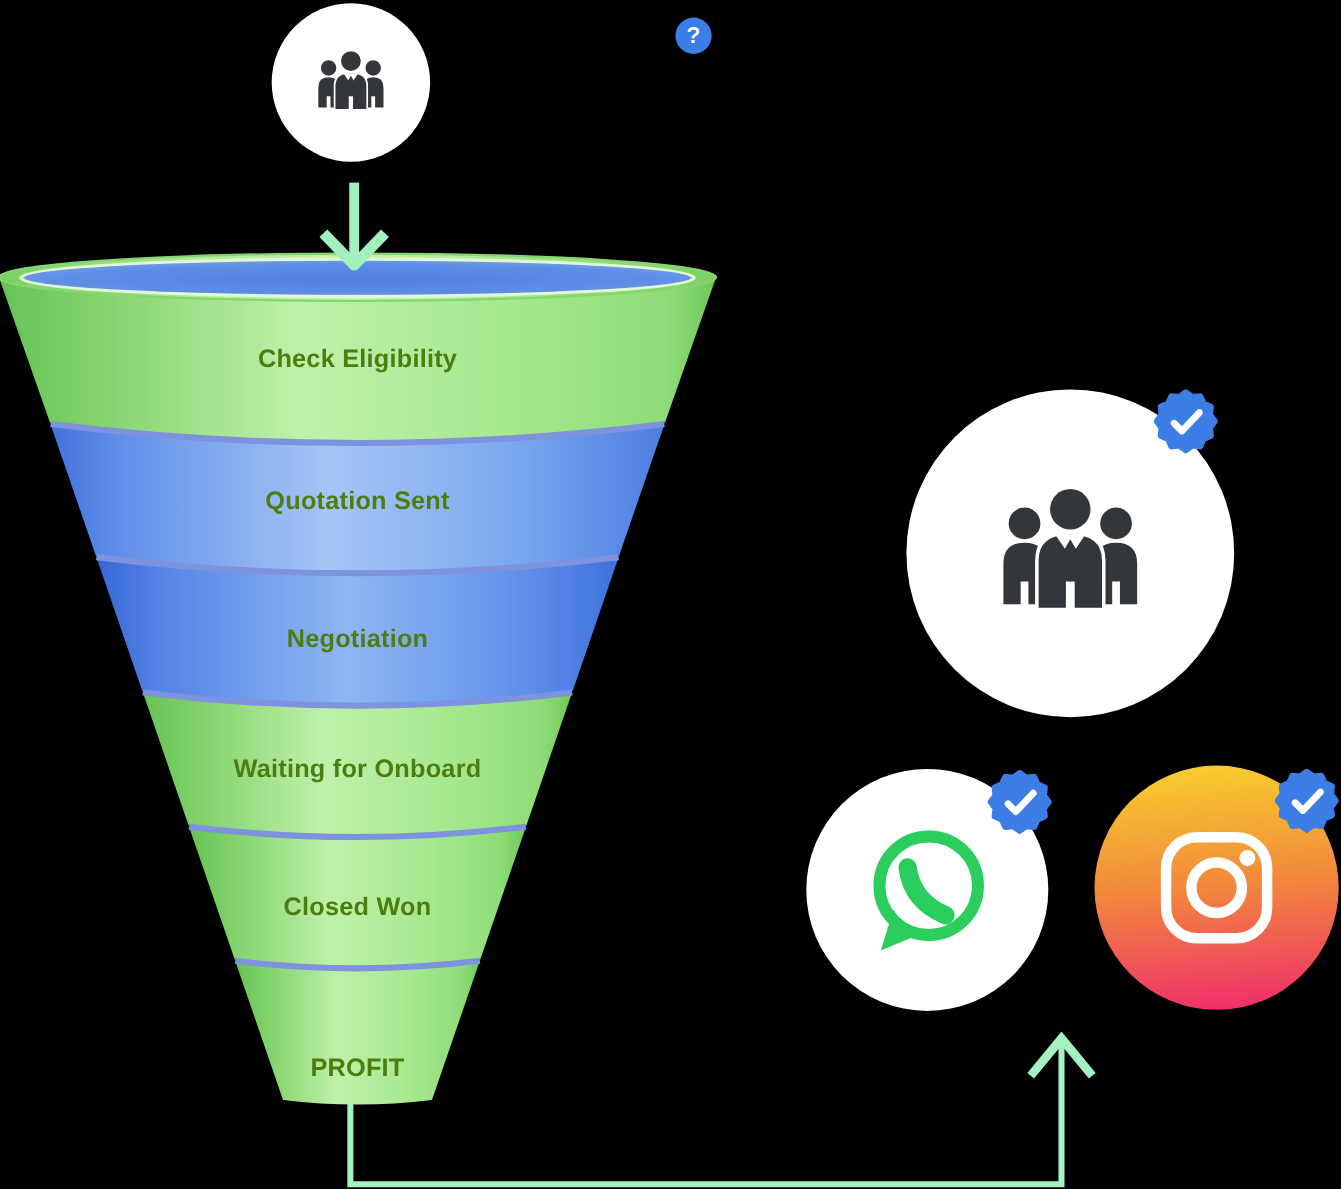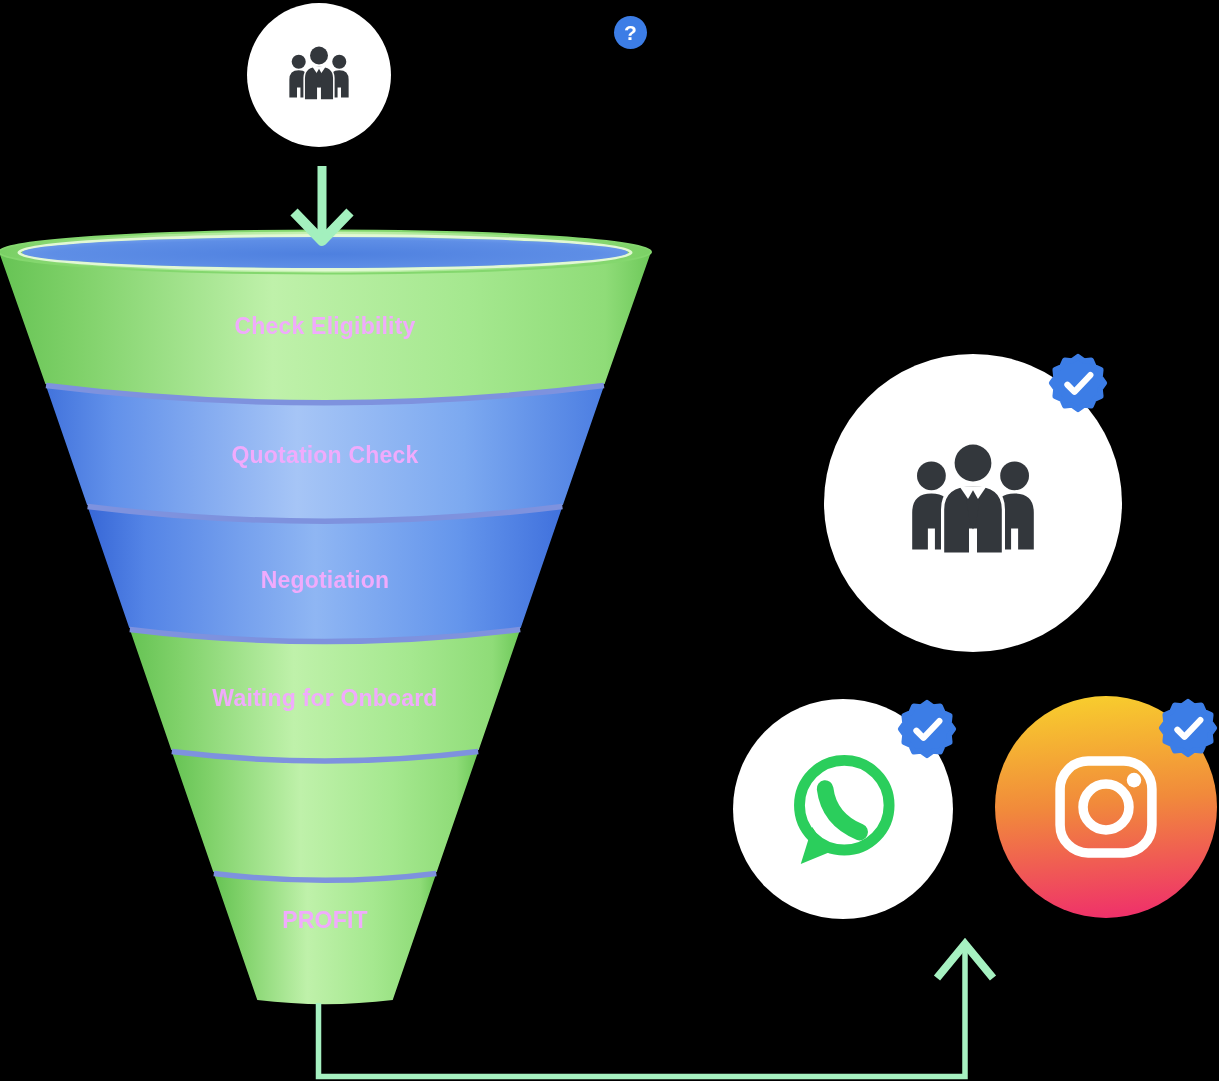--- a/index.html
+++ b/index.html
@@ -7,25 +7,25 @@
     position:relative;
     width:1219px;height:1081px;
     background:#000;
     overflow:hidden;
     font-family:"Liberation Sans", sans-serif;
   }
   .layer{position:absolute;left:0;top:0;}
   .stage-label{
     position:absolute;left:75px;width:500px;height:32px;
     text-align:center;line-height:32px;
-    font-size:23px;font-weight:700;color:#f0abfc;
+    font-size:23px;font-weight:700;color:#4d7c0f;
     letter-spacing:0.2px;
   }
   .sl0{top:310px}.sl1{top:439px}.sl2{top:564px}
-  .sl3{top:682px}.sl4{top:808px}.sl5{top:904px}
+  .sl3{top:682px}.sl4{top:808px}.sl5{top:954px}
   .circle{position:absolute;border-radius:50%;background:#fff;
           display:flex;align-items:center;justify-content:center;}
   .lead-circle{left:247px;top:3px;width:144px;height:144px;}
   .team-circle{left:824px;top:354px;width:298px;height:298px;}
   .wa-circle{left:733px;top:699px;width:220px;height:220px;}
   .ig-circle{left:995px;top:696px;width:222px;height:222px;
              background:linear-gradient(175deg,#F8CF2D 2%,#F18A3B 48%,#EF2D6C 98%);}
   .badge{position:absolute;}
   .q-badge{
     left:367px;top:13px;width:33px;height:33px;border-radius:50%;
@@ -109,23 +109,24 @@
       <path d="M 294,212 L 322,241 L 350,212" stroke-width="10" stroke-linejoin="round"></path>
     </g>
 
     <g stroke="#A6F1C1" fill="none">
       <path d="M 318.5,1003 L 318.5,1076.5 L 965,1076.5 L 965,947" stroke-width="5.5"></path>
       <path d="M 937,978 L 965,944 L 993,978" stroke-width="8" stroke-linejoin="miter"></path>
     </g>
   </svg>
 
   <div class="stage-label sl0">Check Eligibility</div>
-  <div class="stage-label sl1">Quotation Check</div>
+  <div class="stage-label sl1">Quotation Sent</div>
   <div class="stage-label sl3">Waiting for Onboard</div>
   <div class="stage-label sl2">Negotiation</div>
+  <div class="stage-label sl4">Closed Won</div>
   <div class="stage-label sl5">PROFIT</div>
 
   <div class="circle lead-circle">
     <svg width="78" height="78" viewBox="0 0 100 100">
       <g fill="#33373C">
         <circle cx="24" cy="33" r="9"></circle>
         <path d="M12,79 V56 Q12,44 24,44 Q36,44 36,56 V79 H26.2 V66 H21.8 V79 Z"></path>
         <circle cx="76" cy="33" r="9"></circle>
         <path d="M64,79 V56 Q64,44 76,44 Q88,44 88,56 V79 H78.2 V66 H73.8 V79 Z"></path>
         <circle cx="50" cy="25" r="11.5" stroke="#fff" stroke-width="4" paint-order="stroke"></circle>

